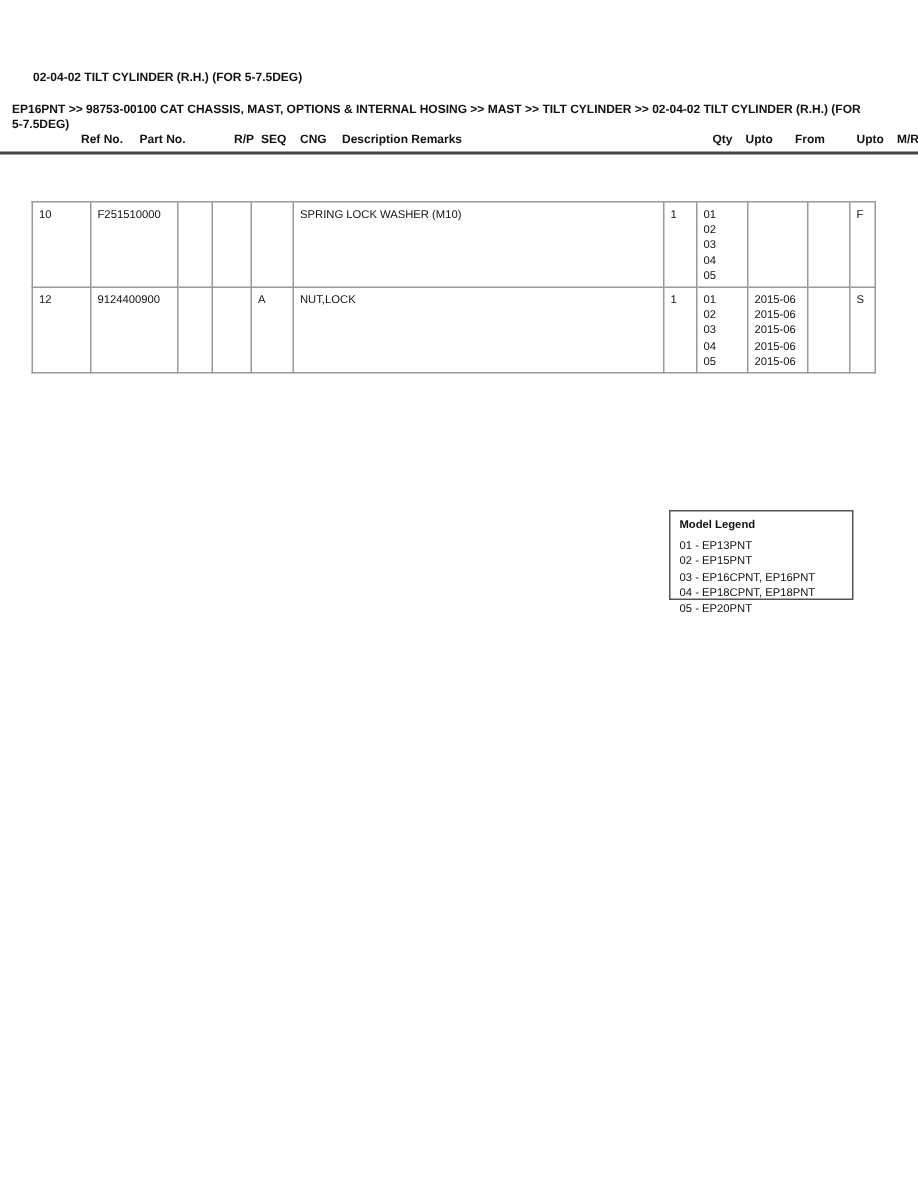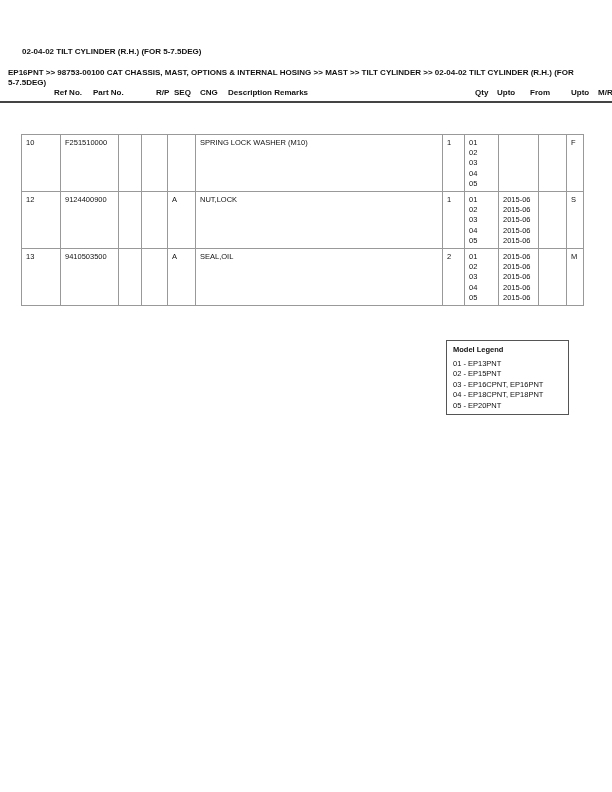--- a/index.html
+++ b/index.html
@@ -3,21 +3,21 @@
 <meta charset="utf-8">
 <style>
   html, body { margin:0; padding:0; background:#ffffff; }
   body { width:612px; height:792px; position:relative; font-family:"Liberation Sans", sans-serif; color:#111; overflow:hidden; }
   .title { position:absolute; left:22px; top:19px; font-size:8px; font-weight:bold;margin-top:28px; }
   .crumb { position:absolute; left:8px; top:43px; width:570px; font-size:8px; font-weight:bold; line-height:10px;margin-top:25px; }
   .hdr { position:absolute; top:88px; font-size:8px; font-weight:bold;padding-left:32px; }
   .rule { position:absolute; left:0; top:101px; width:612px; height:2px; background:#444; }
   table.parts { position:absolute; left:21px; top:106px; border-collapse:collapse; table-layout:fixed; font-size:7.5px;margin-top:28px; }
   table.parts td { border:1px solid #999; vertical-align:top; padding:3px 4px 2px 4px; line-height:10.2px; height:51px; }
-  .legend { position:absolute; left:446px; top:340px; width:123px; height:75px; border:1px solid #555; box-sizing:border-box; padding:4px 6px; font-size:7.5px; line-height:10.5px; }
+  .legend { position:absolute; left:446px; top:340px; width:123px; height:60px; border:1px solid #555; box-sizing:border-box; padding:4px 6px; font-size:7.5px; line-height:10.5px; }
   .legend .lt { font-weight:bold; margin-bottom:3px; }
   .ml { white-space:pre-line; }
 </style>
 </head>
 <body>
 
 <div class="title">02-04-02 TILT CYLINDER (R.H.) (FOR 5-7.5DEG)</div>
 <div class="crumb">EP16PNT &gt;&gt; 98753-00100 CAT CHASSIS, MAST, OPTIONS &amp; INTERNAL HOSING &gt;&gt; MAST &gt;&gt; TILT CYLINDER &gt;&gt; 02-04-02 TILT CYLINDER (R.H.) (FOR 5-7.5DEG)</div>
 
 <span class="hdr" style="left:22px">Ref No.</span>
@@ -80,41 +80,20 @@
 04
 05</td>
       <td class="ml">2015-06
 2015-06
 2015-06
 2015-06
 2015-06</td>
       <td></td>
       <td>S</td>
     </tr>
-    <tr>
-      <td>13</td>
-      <td>9410503500</td>
-      <td></td>
-      <td></td>
-      <td>A</td>
-      <td>SEAL,OIL</td>
-      <td>2</td>
-      <td class="ml">01
-02
-03
-04
-05</td>
-      <td class="ml">2015-06
-2015-06
-2015-06
-2015-06
-2015-06</td>
-      <td></td>
-      <td>M</td>
-    </tr>
   </tbody>
 </table>
 
 <div class="legend">
   <div class="lt">Model Legend</div>
   <div>01 - EP13PNT</div>
   <div>02 - EP15PNT</div>
   <div>03 - EP16CPNT, EP16PNT</div>
   <div>04 - EP18CPNT, EP18PNT</div>
   <div>05 - EP20PNT</div>

